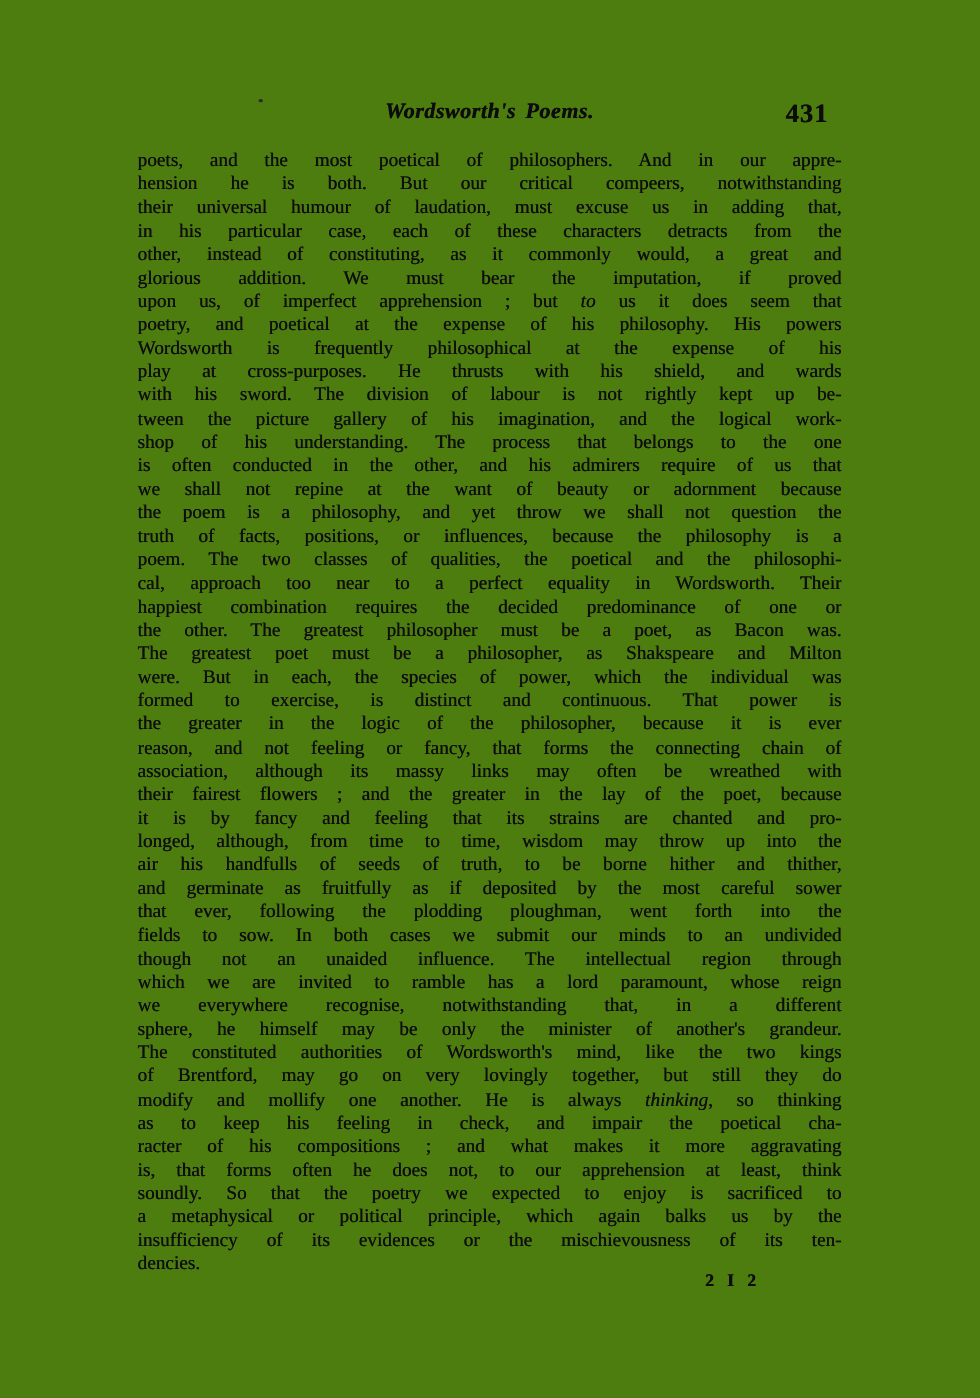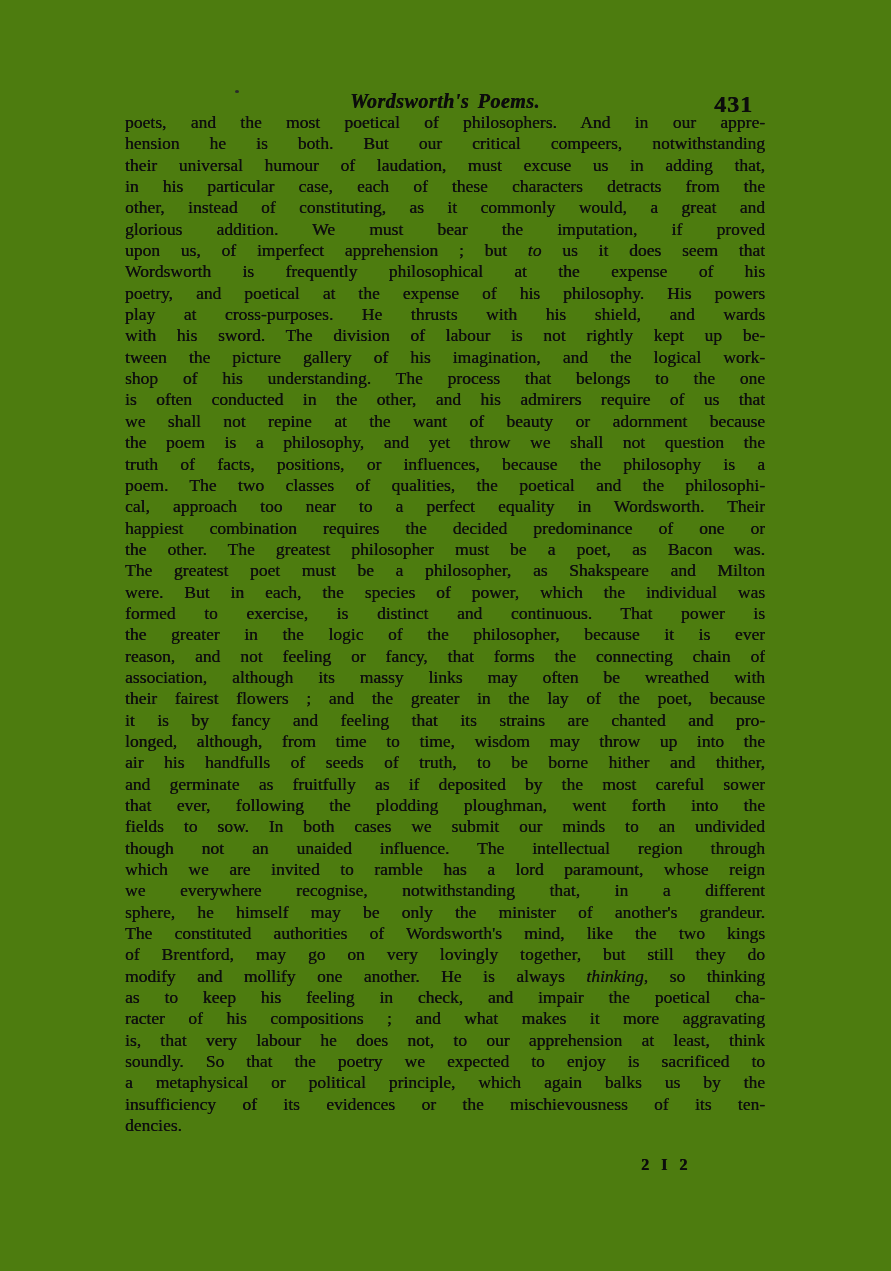--- a/index.html
+++ b/index.html
@@ -52,21 +52,21 @@
     top: 1px;
     font-weight: 700;
     font-size: 24px;
     letter-spacing: 1px;
     color: #0c0c0c;
     text-shadow: 0.5px 0 0 #0c0c0c;
   }
   .body-text {
     position: absolute;
     left: 125px;
-    top: 112px;
+    top: 135px;
     width: 640px;
   }
   .text-line {
     font-size: 17.5px;
     line-height: 21.35px;
     height: 21.35px;
     white-space: normal;
     text-align: justify;
     text-align-last: justify;
     color: #0e0e0e;
@@ -105,22 +105,22 @@
   </div>
 
   <div class="body-text">
       <div class="text-line">poets, and the most poetical of philosophers.   And in our appre-</div>
       <div class="text-line">hension he is both.   But our critical compeers, notwithstanding</div>
       <div class="text-line">their universal humour of laudation, must excuse us in adding that,</div>
       <div class="text-line">in his particular case, each of these characters detracts from the</div>
       <div class="text-line">other, instead of constituting, as it commonly would, a great and</div>
       <div class="text-line">glorious addition.    We must bear the imputation, if proved</div>
       <div class="text-line">upon us, of imperfect apprehension ; but <i>to</i> us it does seem that</div>
+      <div class="text-line">poetry, and poetical at the expense of his philosophy.   His powers</div>
       <div class="text-line">Wordsworth is frequently philosophical at the expense of his</div>
-      <div class="text-line">poetry, and poetical at the expense of his philosophy.   His powers</div>
       <div class="text-line">play at cross-purposes.   He thrusts with his shield, and wards</div>
       <div class="text-line">with his sword.   The division of labour is not rightly kept up be-</div>
       <div class="text-line">tween the picture gallery of his imagination, and the logical work-</div>
       <div class="text-line">shop of his understanding.    The process that belongs to the one</div>
       <div class="text-line">is often conducted in the other, and his admirers require of us that</div>
       <div class="text-line">we shall not repine at the want of beauty or adornment because</div>
       <div class="text-line">the poem is a philosophy, and yet throw we shall not question the</div>
       <div class="text-line">truth of facts, positions, or influences, because the philosophy is a</div>
       <div class="text-line">poem.  The two classes of qualities, the poetical and the philosophi-</div>
       <div class="text-line">cal, approach too near to a perfect equality in Wordsworth.   Their</div>
@@ -141,21 +141,21 @@
       <div class="text-line">fields to sow.    In both cases we submit our minds to an undivided</div>
       <div class="text-line">though not an unaided influence.    The intellectual region through</div>
       <div class="text-line">which we are invited to ramble has a lord paramount, whose reign</div>
       <div class="text-line">we everywhere recognise, notwithstanding that, in a different</div>
       <div class="text-line">sphere, he himself may be only the minister of another's grandeur.</div>
       <div class="text-line">The constituted authorities of Wordsworth's mind, like the two kings</div>
       <div class="text-line">of Brentford, may go on very lovingly together, but still they do</div>
       <div class="text-line">modify and mollify one another.  He is always <i>thinking</i>, so thinking</div>
       <div class="text-line">as to keep his feeling in check, and impair the poetical cha-</div>
       <div class="text-line">racter of his compositions ;  and what makes it more aggravating</div>
-      <div class="text-line">is, that very labour he does not, to our apprehension at least, think</div>
+      <div class="text-line">is, that forms often he does not, to our apprehension at least, think</div>
       <div class="text-line">soundly.   So that the poetry we expected to enjoy is sacrificed to</div>
       <div class="text-line">a metaphysical or political principle, which again balks us by the</div>
       <div class="text-line">insufficiency of its evidences or the mischievousness of its ten-</div>
       <div class="text-line">dencies.</div>
     </div>
 
   <div class="signature">2 I 2</div>
 
 </div>
 

